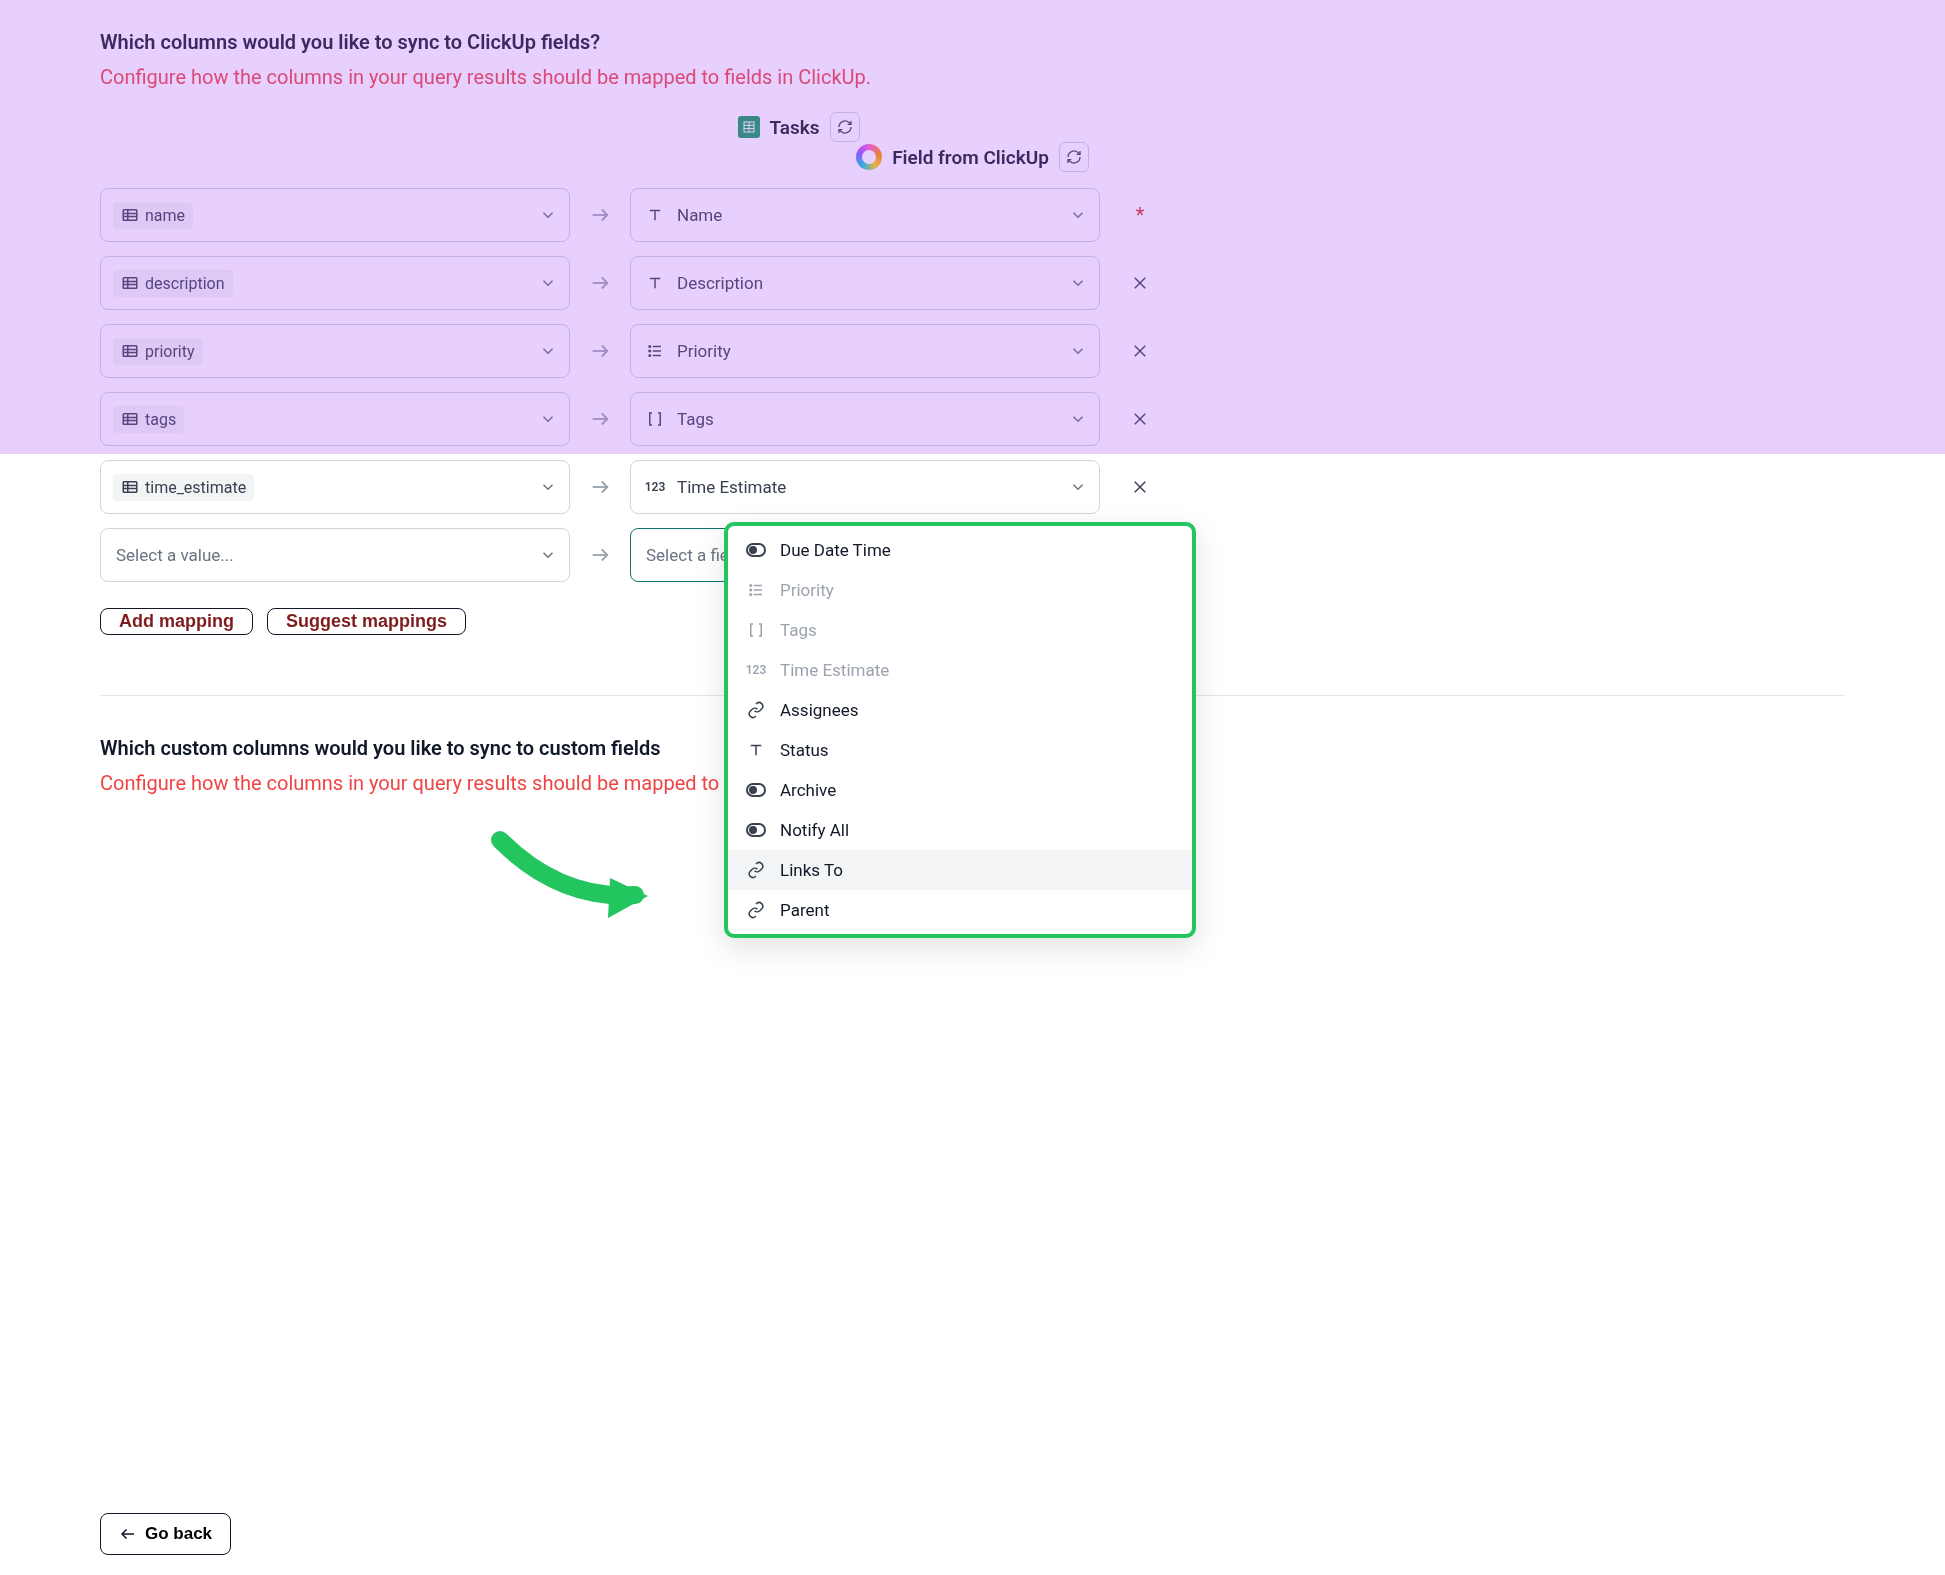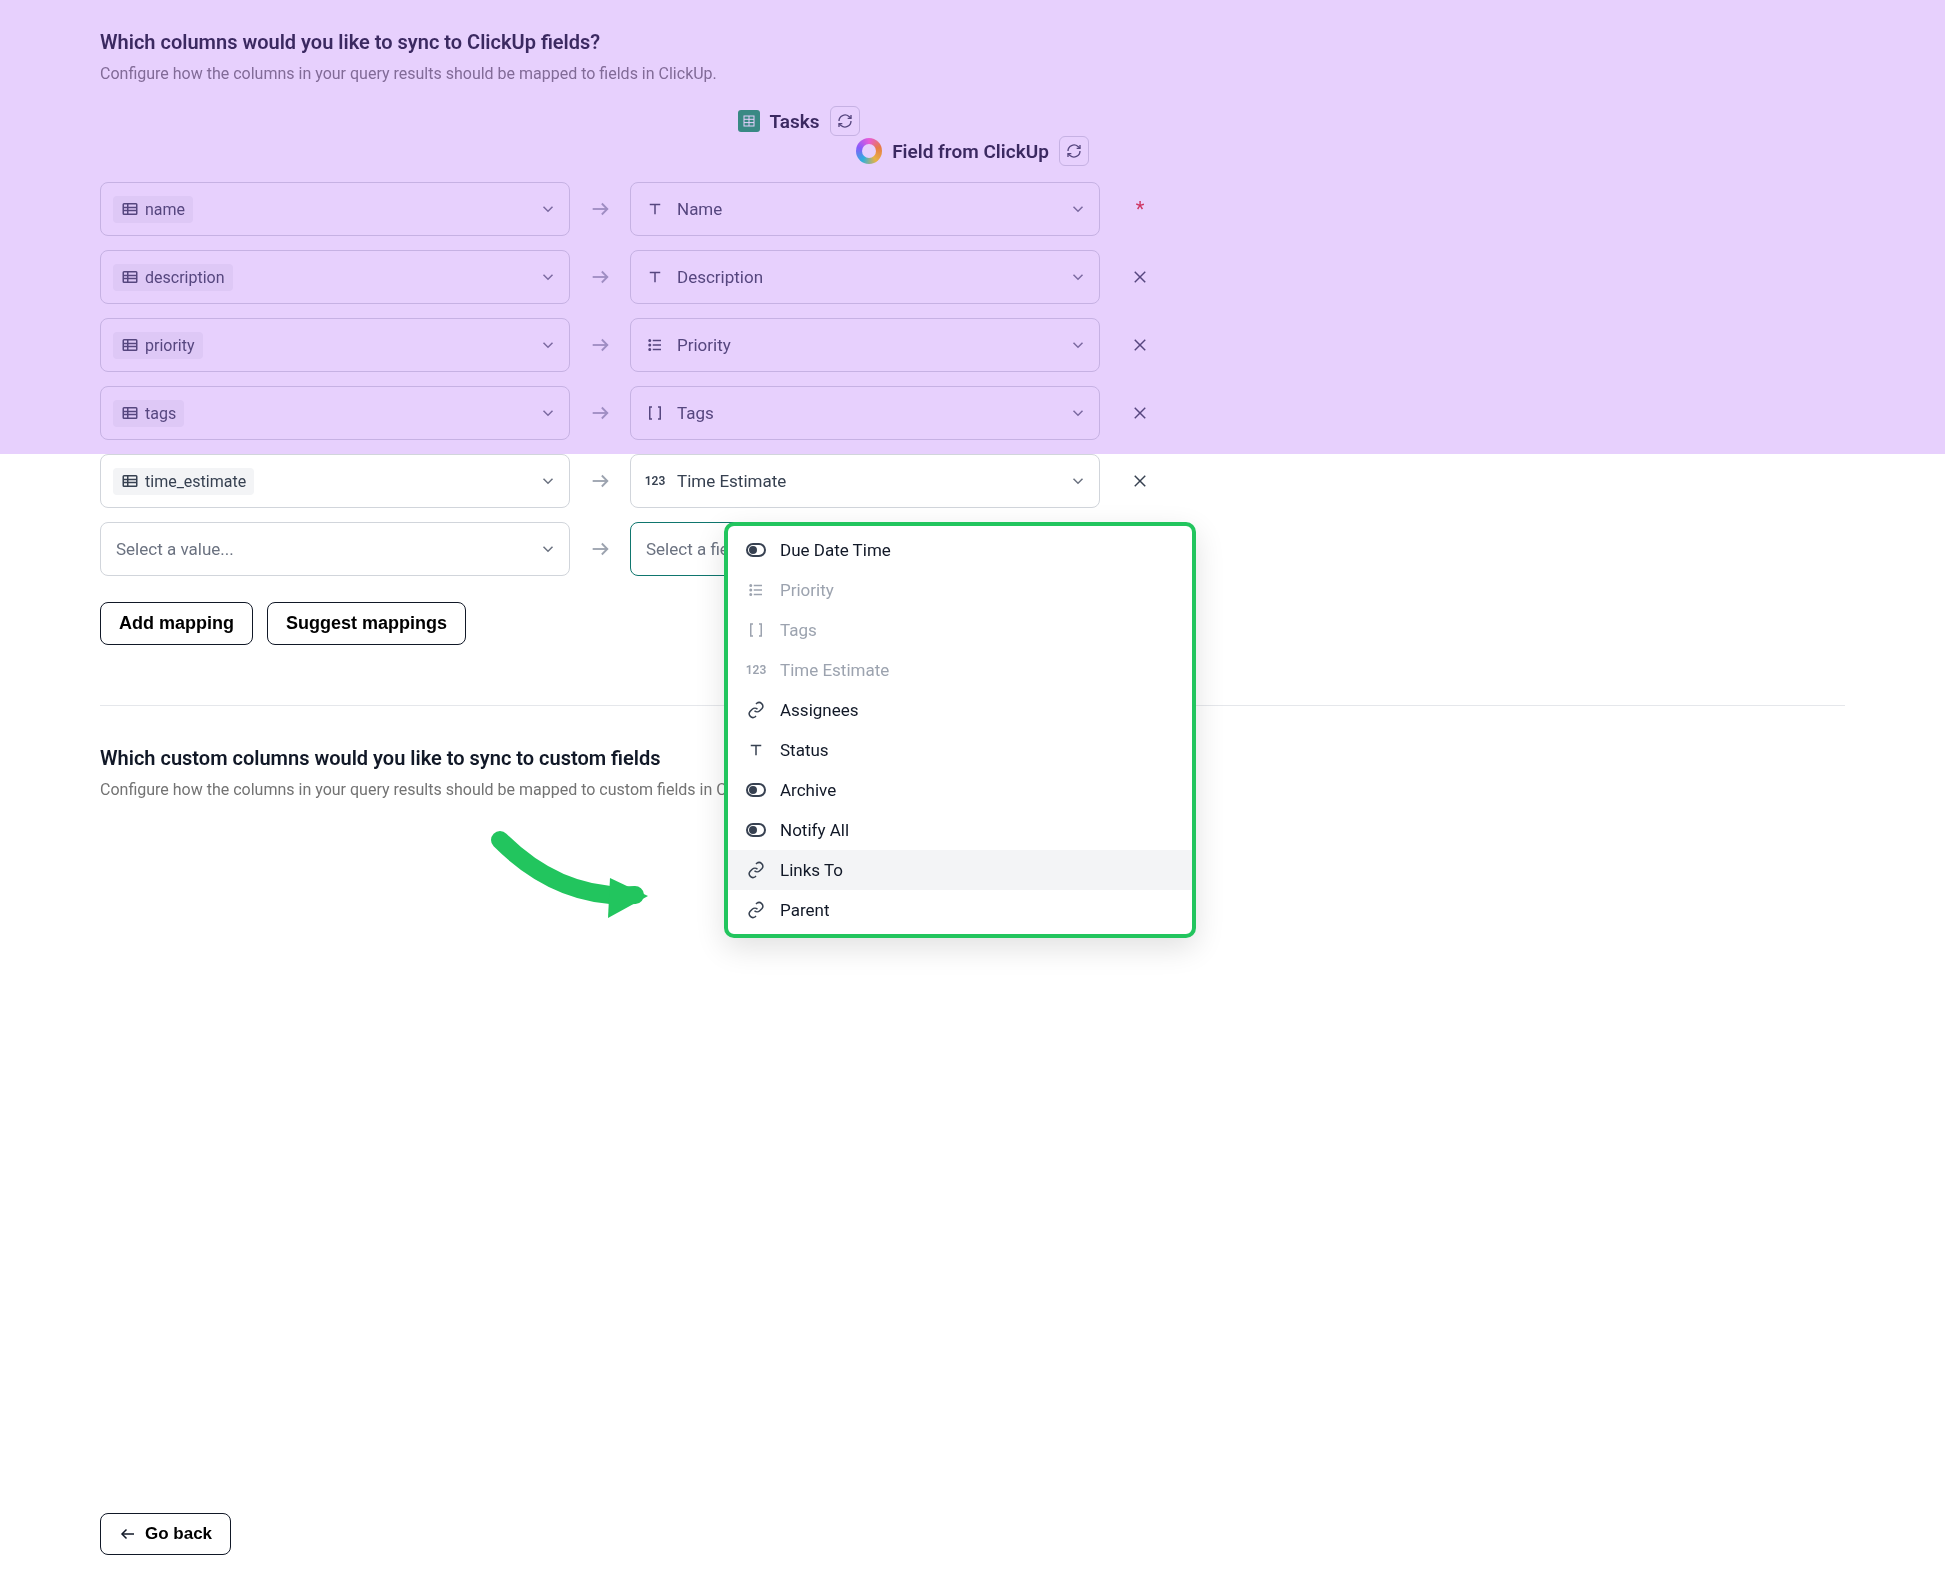--- a/index.html
+++ b/index.html
@@ -1,21 +1,21 @@
 <!DOCTYPE html>
 <html><head>
 <meta charset="utf-8">
 <style>
   * { box-sizing: border-box; margin: 0; padding: 0; }
   body { font-family: -apple-system, BlinkMacSystemFont, "Segoe UI", Roboto, sans-serif; background: #fff; color: #111827; position: relative; }
 
   .container { padding: 30px 100px 40px 100px; }
 
   h2.title { font-size: 20px; font-weight: 600; color: #111827; margin-bottom: 8px; }
-  p.subtitle { font-size: 16px; color: #737373; margin-bottom: 20px; line-height: 1.5; }
+  p.subtitle { font-size: 20px; color: #ef4444; margin-bottom: 20px; line-height: 1.5; }
 
   .headers { display: flex; align-items: center; margin-bottom: 16px; flex-direction: column; }
   .header-col { display: flex; align-items: center; gap: 10px; font-weight: 600; font-size: 19px; color: #111827; }
   .header-left { width: 470px; }
   .header-arrow-gap { width: 60px; }
   .header-right { flex: 1; }
   .refresh-btn { width: 30px; height: 30px; border: 1px solid #d1d5db; border-radius: 6px; background: #fff; display: flex; align-items: center; justify-content: center; cursor: pointer; }
 
   .mapping-row { display: flex; align-items: center; margin-bottom: 14px; }
   .select-box { width: 470px; height: 54px; border: 1px solid #d1d5db; border-radius: 8px; background: #fff; display: flex; align-items: center; padding: 0 12px; cursor: pointer; position: relative; }
@@ -26,21 +26,21 @@
   .select-box.field { }
   .select-box.field .icon { width: 24px; display: flex; justify-content: center; color: #374151; margin-right: 10px;}
   .select-box.field .label { font-size: 17px; color: #374151; }
   .select-box.active { border: 1.5px solid #0f766e; }
 
   .arrow-col { width: 60px; display: flex; justify-content: center; color: #9ca3af; }
   .extra-col { width: 40px; margin-left: 20px; display: flex; justify-content: center; align-items: center; color: #374151; }
   .required { color: #dc2626; font-size: 20px; }
 
   .actions { display: flex; gap: 14px; margin-top: 26px; }
-  .btn { border: 1.5px solid #111827; background: #fff; border-radius: 8px; padding: 10px 18px; font-size: 18px; font-weight: 600; cursor: pointer; color: #000000; }
+  .btn { border: 1.5px solid #111827; background: #fff; border-radius: 8px; padding: 2px 18px; font-size: 18px; font-weight: 600; cursor: pointer; color: #7f1d1d; }
 
   .divider { border: none; border-top: 1px solid #e5e7eb; margin: 60px 0 40px 0; }
 
   .footer-bar { position: fixed; bottom:0; left:0; right:0; background: #fff; padding: 20px 100px; border-top: 1px solid #fff; }
   .back-btn { border: 1.5px solid #111827; background: #fff; border-radius: 8px; padding: 10px 18px; font-size: 17px; font-weight: 600; cursor: pointer; display:inline-flex; align-items:center; gap:8px;text-align:center;}
 
   .sheets-icon { width:22px; height:22px; background:#0f9d58; border-radius:3px; display:flex; align-items:center; justify-content:center; color:#fff; font-size:12px; }
   .clickup-icon { width:26px; height:26px; border-radius:50%; background: conic-gradient(#ff5ecd, #ff8a00, #ffd600, #00d2d3, #7c5cff, #ff5ecd); display:flex; align-items:center; justify-content:center; }
   .clickup-icon::after { content:''; width:14px; height:14px; border-radius:50%; background:#fff; }
 

